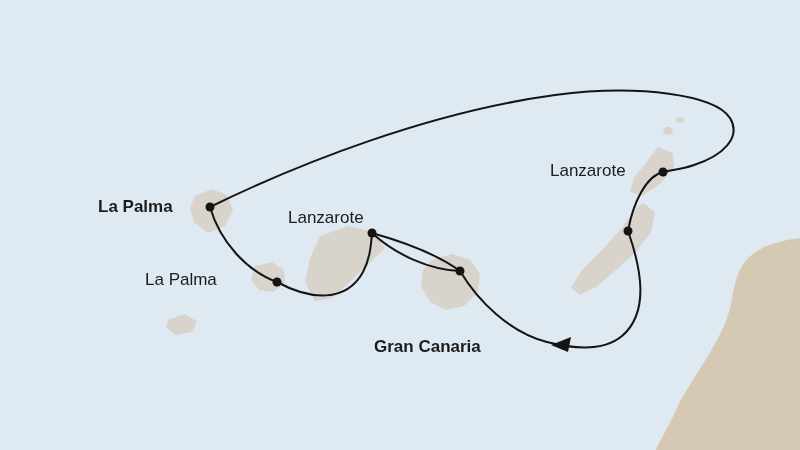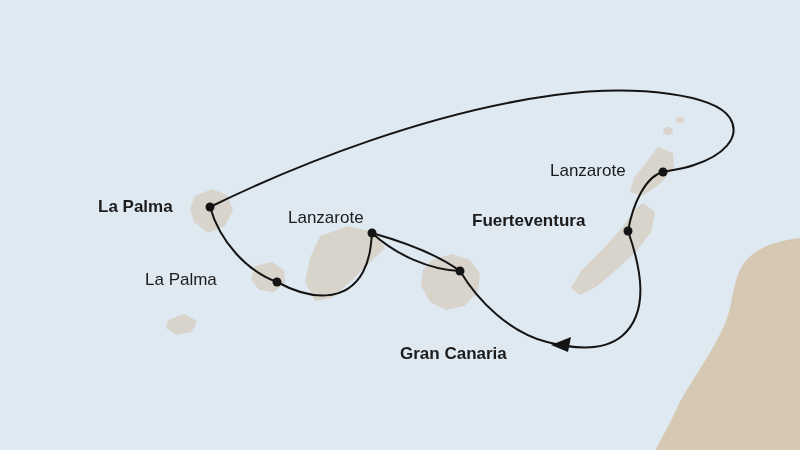--- a/index.html
+++ b/index.html
@@ -78,19 +78,18 @@
     <circle class="marker" cx="628" cy="231" r="4.5"></circle>
     <circle class="marker" cx="663" cy="172" r="4.5"></circle>
   </svg>
 
   <div class="port-label align-right" style="left:98px; top:198px; width:100px;font-weight:bold;">La Palma</div>
 
   <div class="port-label" style="left:288px; top:209px;">Lanzarote</div>
 
   <div class="port-label align-right" style="left:145px; top:271px; width:120px;">La Palma</div>
 
-  <div class="port-label bold" style="left:374px; top:345px;margin-left:26px;">Gran Canaria</div>
+  <div class="port-label bold" style="left:374px; top:338px;">Gran Canaria</div>
 
-  <div class="port-label bold align-right" style="left:472px; top:212px; width:140px;">Fuerteventura</div>
 
   <div class="port-label align-right" style="left:550px; top:162px; width:100px;">Lanzarote</div>
 
 </div>
 
 </body></html>

